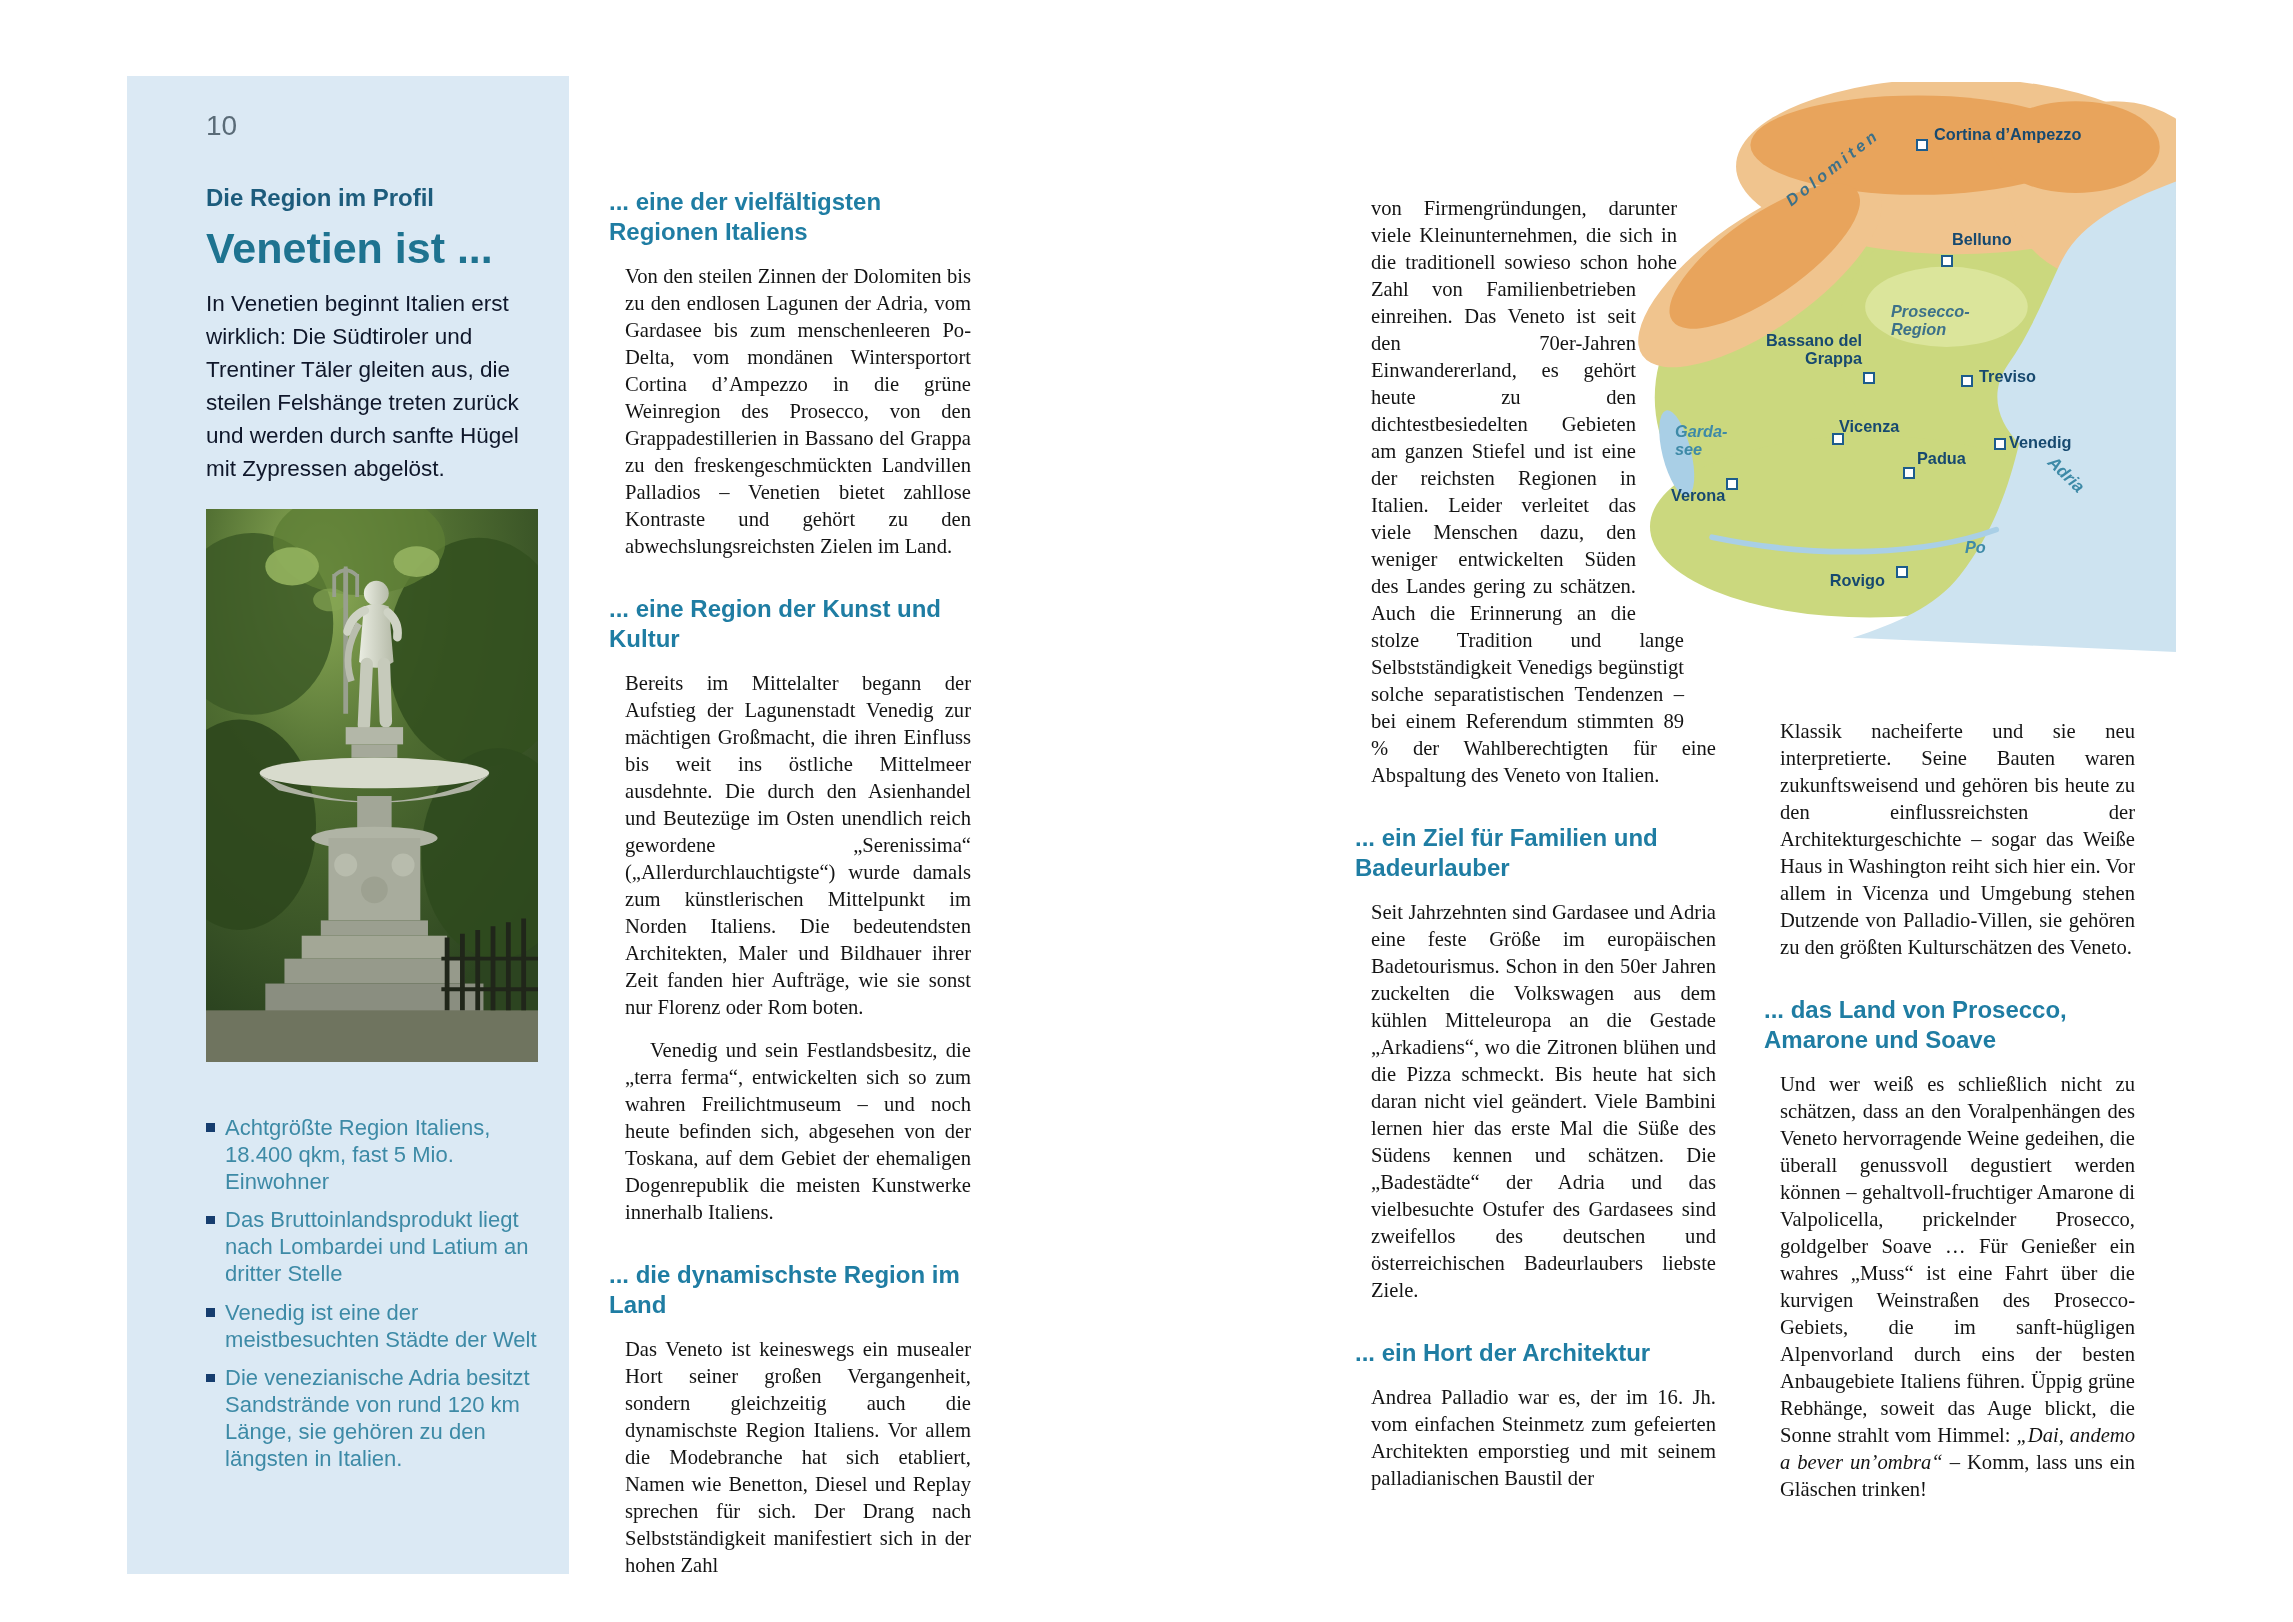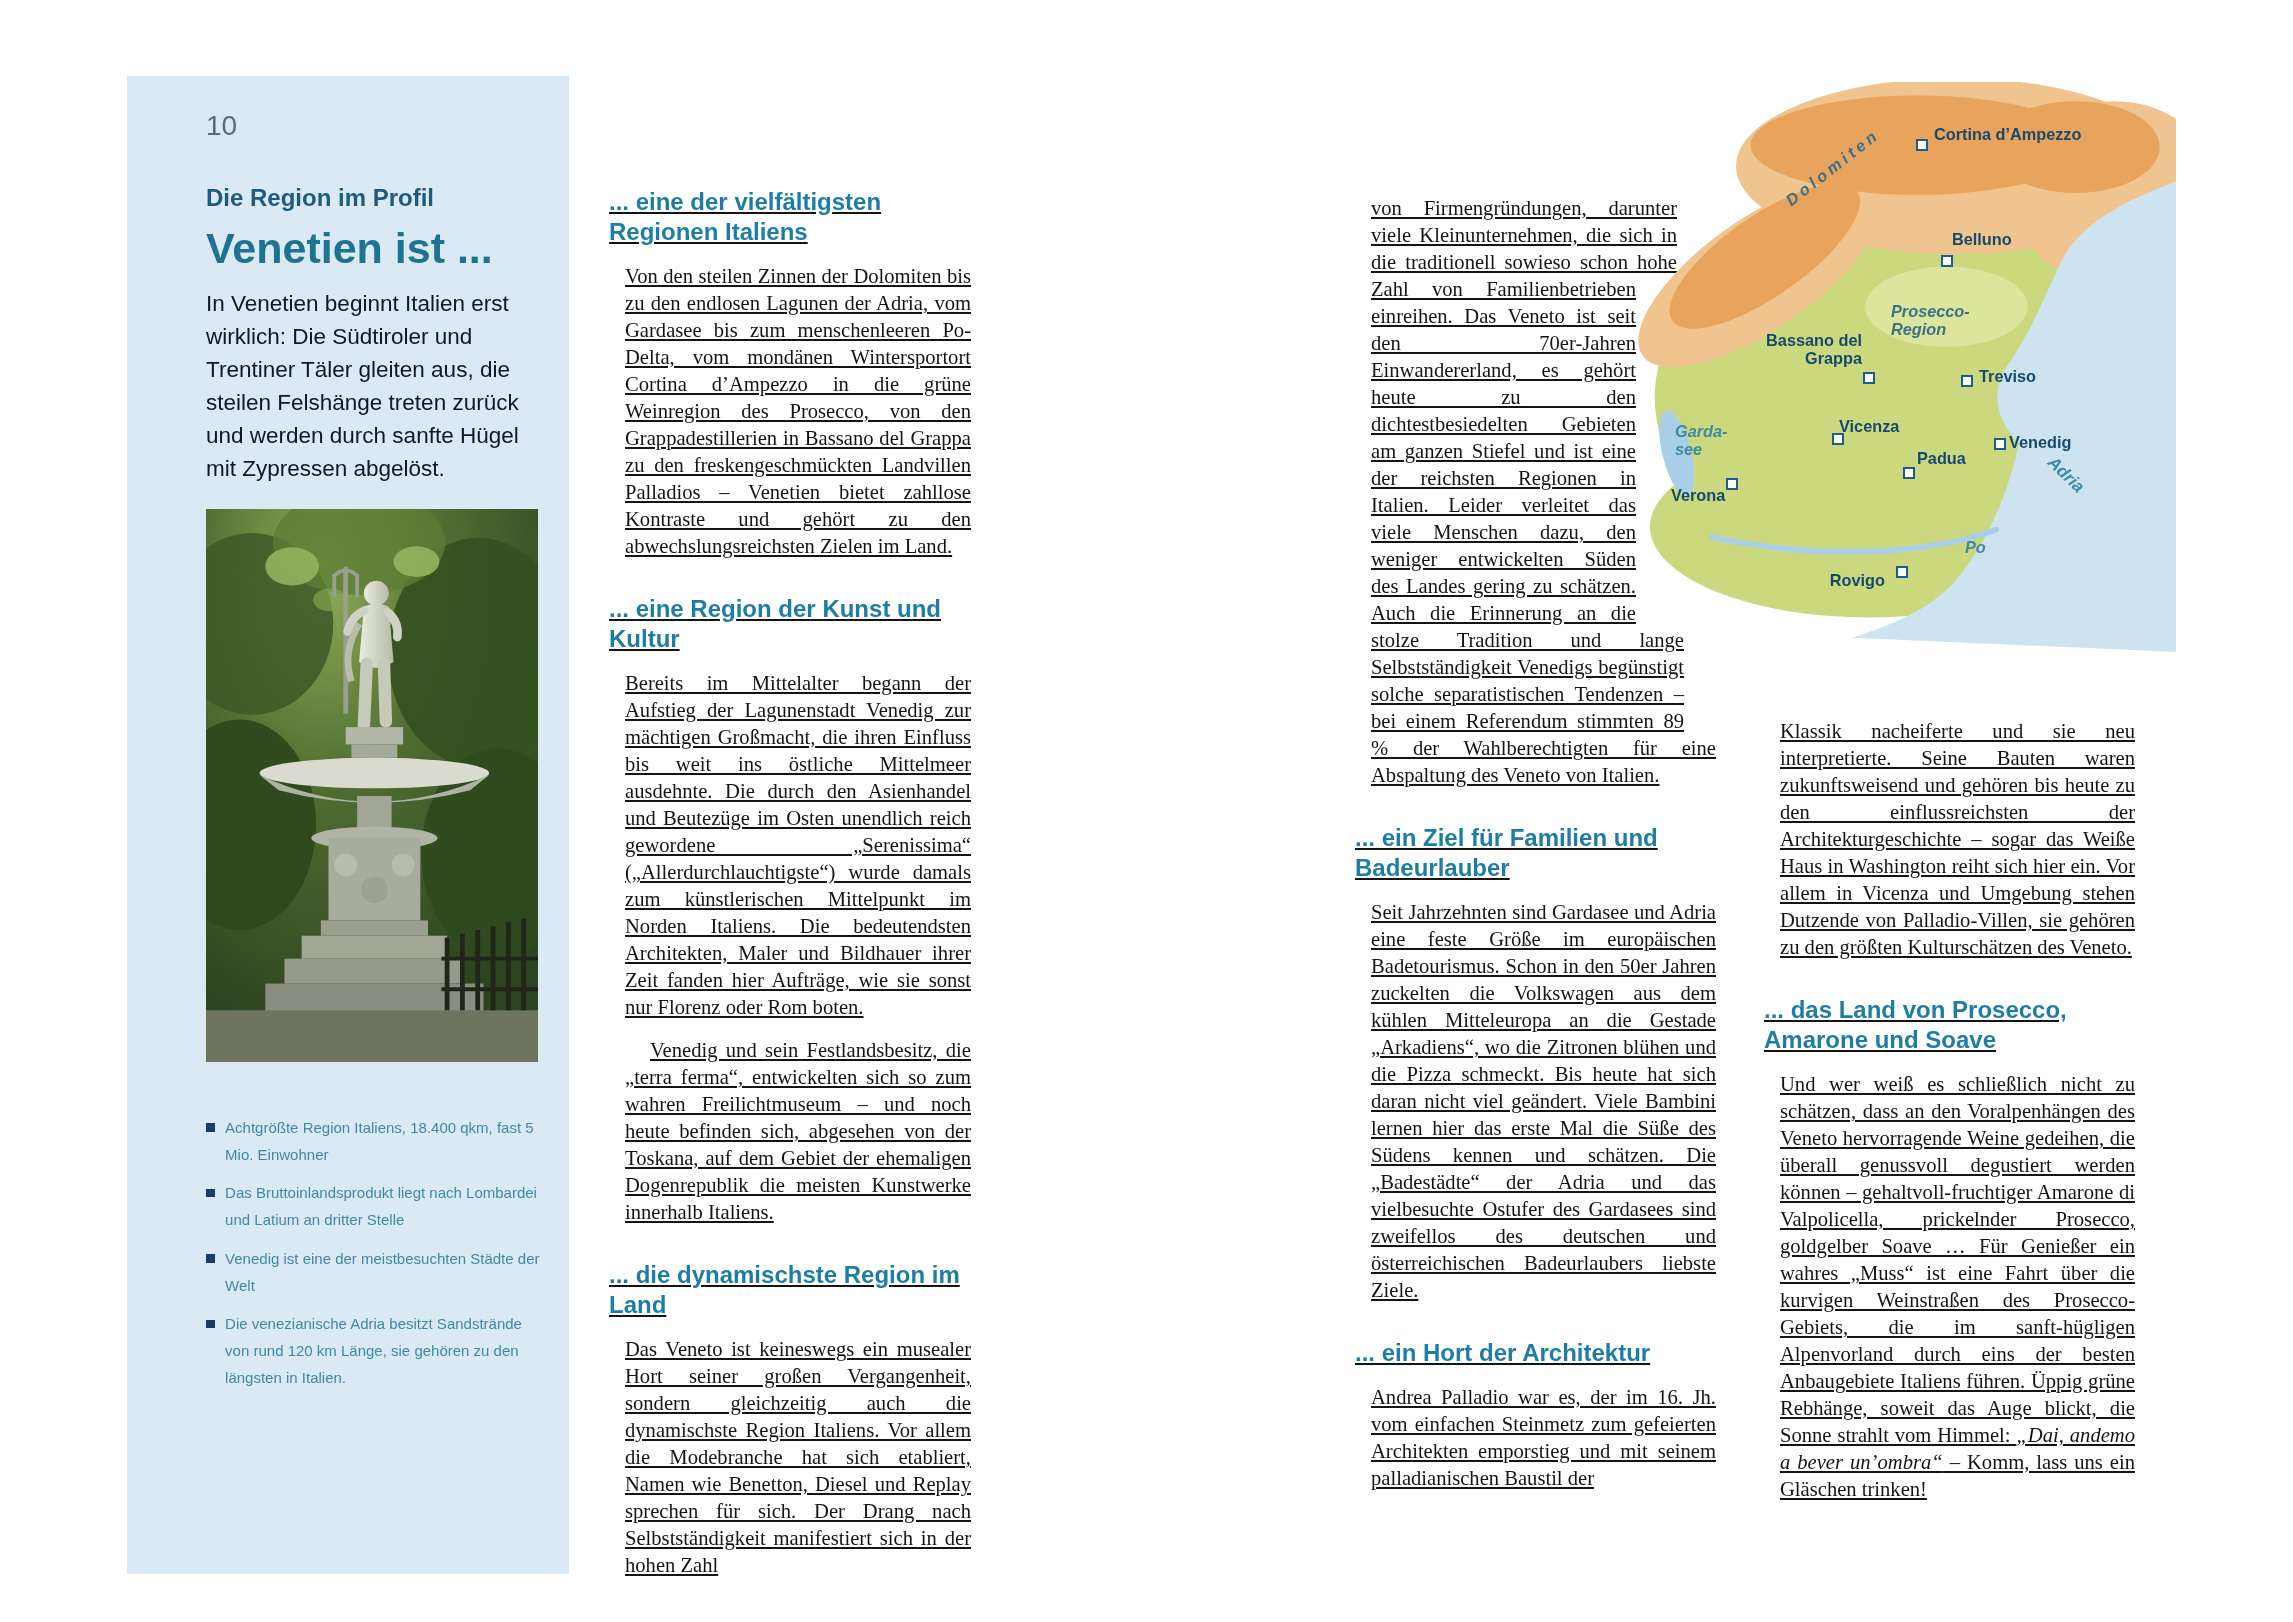--- a/index.html
+++ b/index.html
@@ -22,29 +22,29 @@
   }
   .page-number { font-size:28px; line-height:28px; color:#5a6b77; }
   .kicker { margin-top:45px; font-size:24px; line-height:26px; font-weight:bold; color:#1d5c7c; }
   .sb-title { margin-top:9.6px; font-size:43px; line-height:54px; font-weight:bold; color:#1e7390; }
   .sb-intro { margin-top:12px; font-size:22.5px; line-height:33px; color:#0f172a; }
   .photo {
     margin-top:24px; width:332px; height:553px; position:relative; overflow:hidden;
   }
   .photo svg { display:block; width:100%; height:100%; }
   .facts { margin-top:52px; }
-  .fact { display:flex; gap:10.5px; margin-bottom:11.5px; font-size:15px; line-height:27px; color:#3d8aa6; }
+  .fact { display:flex; gap:10.5px; margin-bottom:11.5px; font-size:22px; line-height:27px; color:#3d8aa6; }
   .fact .sq { flex:0 0 auto; width:8.6px; height:8.6px; background:#163d6e; margin-top:9.6px; }
 
   
   .col {
     position:absolute;
     font-size:20.6px; line-height:27px; color:#141414;
     text-align:justify;
-    hyphens:auto;text-decoration:underline; -webkit-hyphens:auto;
+    hyphens:auto; -webkit-hyphens:auto;
   }
   .col p { margin:16px; }
   .col p + p { text-indent:25px; }
   .col .h {
     font-family:"Liberation Sans", sans-serif;
     font-weight:bold; font-size:24px; line-height:30px;
     color:#1f7da3; text-align:left;
     margin:34px 0 14.3px;
   }
   .col .h.first { margin-top:0; }

